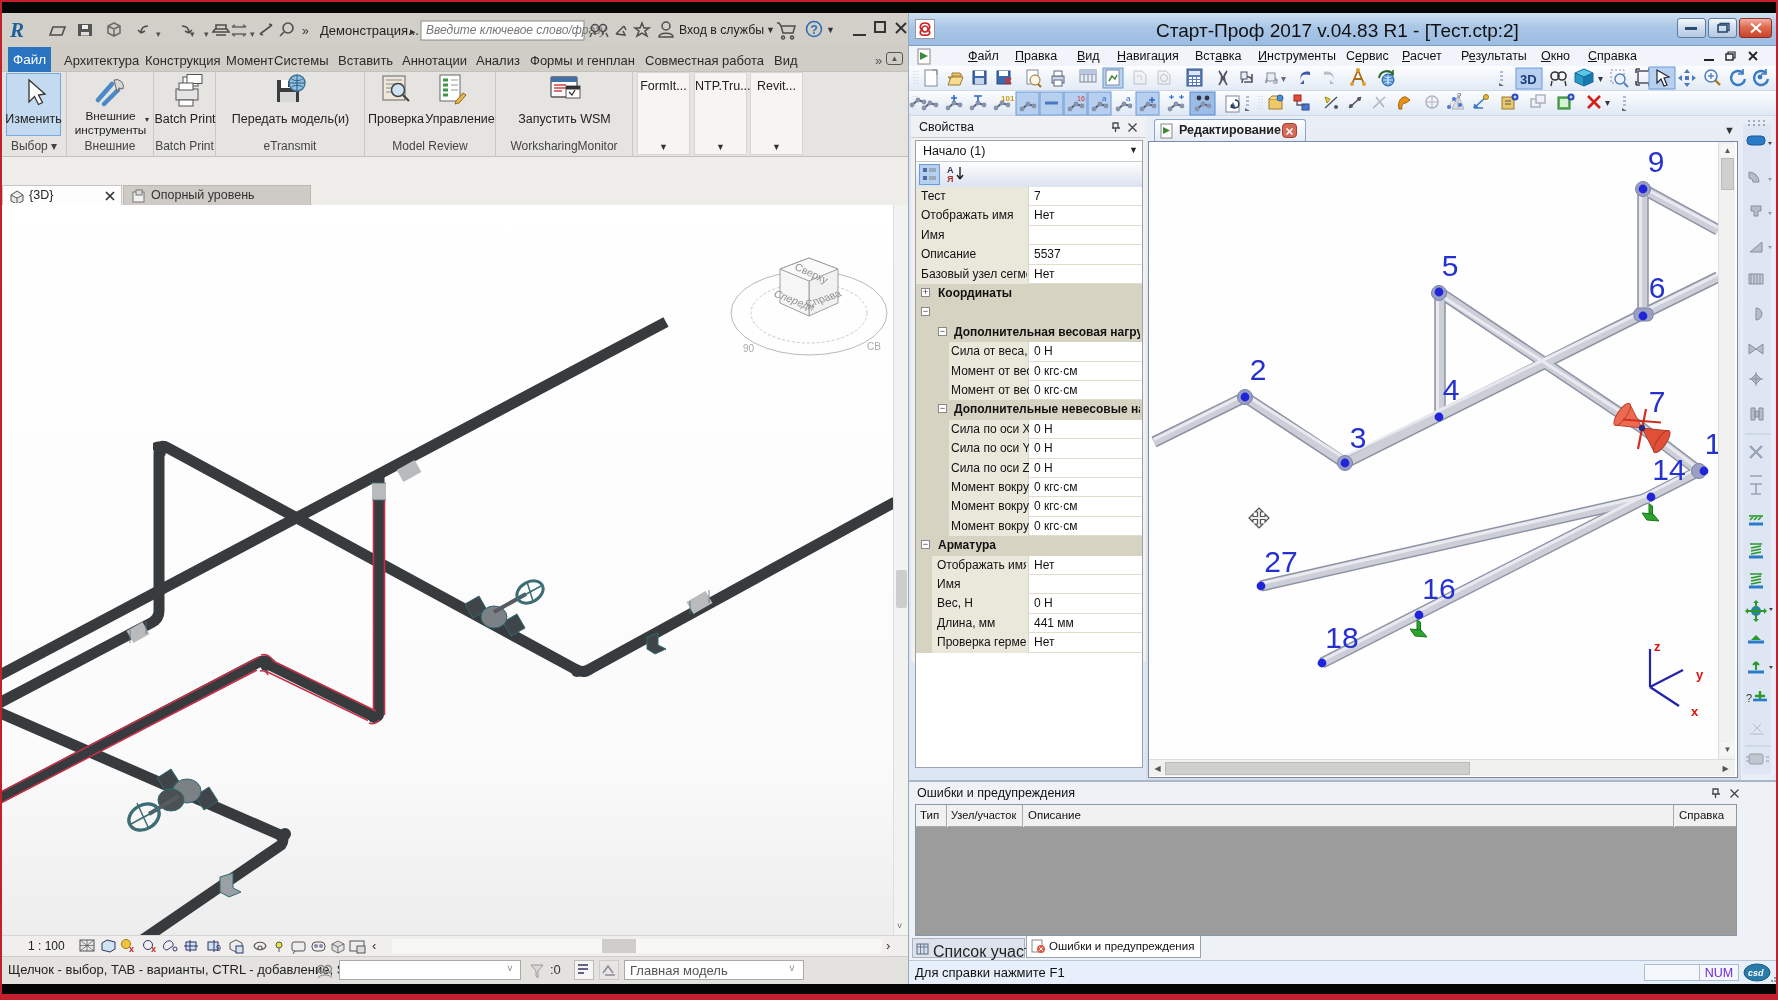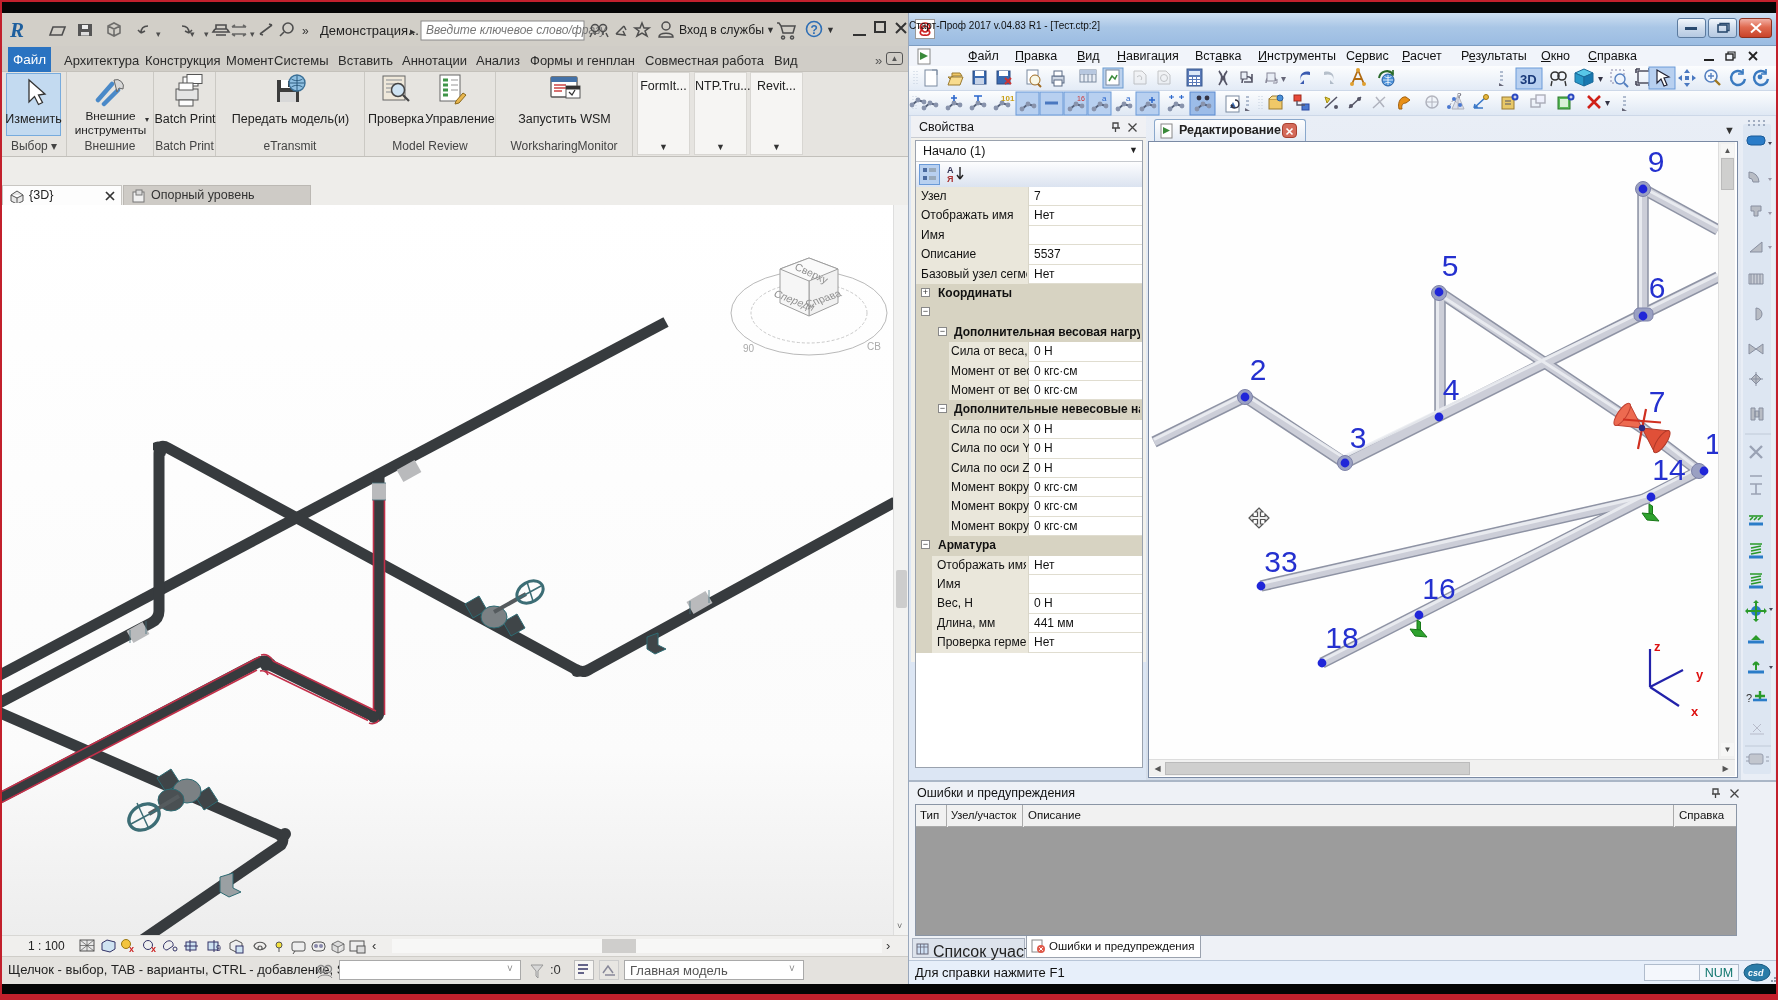--- a/index.html
+++ b/index.html
@@ -378,21 +378,21 @@
     </div>
   </div>
 
   <div class="abs" id="sp">
     <div class="abs" id="sp-title">
       <div class="abs" style="left:6px;top:6px;width:20px;height:20px;background:#fff;border:1px solid #999">
         <svg width="18" height="18">
             <path d="M9 3 C4 3 3 8 6 10 C3 12 4 16 9 15 C14 16 15 12 12 10 C15 8 14 3 9 3 M9 6 a3 3 0 1 0 .1 0" stroke="#c22" fill="none" stroke-width="1.6"></path>
           </svg>
       </div>
-      <div class="abs" style="left:0;top:7px;width:857px;font-size:10px;color:#111">Старт-Проф 2017 v.04.83 R1 - [Тест.ctp:2]</div>
+      <div class="abs" style="left:0;top:7px;width:857px;text-align:center;font-size:19px;color:#111">Старт-Проф 2017 v.04.83 R1 - [Тест.ctp:2]</div>
       <div class="abs" style="left:768px;top:5px;width:29px;height:20px;background:linear-gradient(#f4f8fc,#cfdcec 50%,#b5c9e2);border:1px solid #5c7b9f;border-radius:3px"></div>
       <div class="abs" style="left:799px;top:5px;width:29px;height:20px;background:linear-gradient(#f4f8fc,#cfdcec 50%,#b5c9e2);border:1px solid #5c7b9f;border-radius:3px"></div>
       <div class="abs" style="left:830px;top:5px;width:33px;height:20px;background:linear-gradient(#f2b0a4,#e06a50 45%,#c8432a);border:1px solid #8a3020;border-radius:3px"></div>
       <div class="abs" style="left:776px;top:8px;width:12px;height:9px;border-bottom:3px solid #2a4a6e"></div>
       <svg class="abs" style="left:806px;top:9px" width="15" height="12">
           <rect x="3" y="3" width="9" height="7" fill="none" stroke="#2a4a6e" stroke-width="1.6"></rect>
           <path d="M5 3 v-1.5 h9 v7 h-2" stroke="#2a4a6e" fill="none" stroke-width="1.4"></path>
         </svg>
       <svg class="abs" style="left:840px;top:9px" width="14" height="12">
           <path d="M2 1.5 L12 10.5 M12 1.5 L2 10.5" stroke="#fff" stroke-width="2"></path>
@@ -733,21 +733,21 @@
           </div>
           <svg class="abs" style="left:30px;top:2px" width="22" height="21">
               <text x="1" y="9" font-size="9" font-weight="bold" fill="#335">А</text>
               <text x="1" y="18" font-size="9" font-weight="bold" fill="#a33">Я</text>
               <path d="M14 3 v12 M14 15 l-3 -4 M14 15 l3 -4" stroke="#222" stroke-width="1.4" fill="none"></path>
             </svg>
         </div>
         <div class="abs" id="pgrid" style="left:0;top:46px;width:226px;height:592px;font-size:12px;color:#111">
 <div class="abs" style="left:0;top:0px;width:226px;height:19px;background:#fff;border-bottom:1px solid #e0ddd0">
               <div class="abs" style="left:0px;top:0;width:113px;height:19px;border-right:1px solid #d9d6c9;background:#eae7db"></div>
-              <span class="abs" style="left:5px;top:2px;white-space:nowrap;overflow:hidden;width:106px;display:inline-block">Узел</span>
+              <span class="abs" style="left:5px;top:2px;white-space:nowrap;overflow:hidden;width:106px;display:inline-block">Тест</span>
               <span class="abs" style="left:118px;top:2px">7</span>
             </div>
 <div class="abs" style="left:0;top:19px;width:226px;height:20px;background:#fff;border-bottom:1px solid #e0ddd0">
               <div class="abs" style="left:0px;top:0;width:113px;height:20px;border-right:1px solid #d9d6c9;background:#eae7db"></div>
               <span class="abs" style="left:5px;top:2px;white-space:nowrap;overflow:hidden;width:106px;display:inline-block">Отображать имя</span>
               <span class="abs" style="left:118px;top:2px">Нет</span>
             </div>
 <div class="abs" style="left:0;top:39px;width:226px;height:19px;background:#fff;border-bottom:1px solid #e0ddd0">
               <div class="abs" style="left:0px;top:0;width:113px;height:19px;border-right:1px solid #d9d6c9;background:#eae7db"></div>
               <span class="abs" style="left:5px;top:2px;white-space:nowrap;overflow:hidden;width:106px;display:inline-block">Имя</span>
@@ -975,21 +975,21 @@
 </svg>
 <div class="abs nl" style="left:506px;top:19px">9</div>
 <div class="abs nl" style="left:300px;top:123px">5</div>
 <div class="abs nl" style="left:507px;top:145px">6</div>
 <div class="abs nl" style="left:108px;top:227px">2</div>
 <div class="abs nl" style="left:301px;top:247px">4</div>
 <div class="abs nl" style="left:208px;top:295px">3</div>
 <div class="abs nl" style="left:507px;top:259px">7</div>
 <div class="abs nl" style="left:563px;top:301px">1</div>
 <div class="abs nl" style="left:519px;top:327px">14</div>
-<div class="abs nl" style="left:131px;top:419px">33</div>
+<div class="abs nl" style="left:131px;top:419px">27</div>
 <div class="abs nl" style="left:289px;top:446px">16</div>
 <div class="abs nl" style="left:192px;top:495px">18</div>
 </div>
         <div class="abs" style="left:569px;top:0px;width:17px;height:617px;background:#f1f1f0;border-left:1px solid #ddd">
           <div class="abs" style="left:2px;top:2px;width:13px;height:13px;background:#f6f6f5;text-align:center;font-size:8px;color:#555;line-height:13px">▲</div>
           <div class="abs" style="left:2px;top:16px;width:13px;height:32px;background:#cfcfce;border:1px solid #bbb"></div>
           <div class="abs" style="left:2px;top:601px;width:13px;height:13px;background:#f6f6f5;text-align:center;font-size:8px;color:#555;line-height:13px">▼</div>
         </div>
         <div class="abs" style="left:0px;top:617px;width:586px;height:17px;background:#f1f1f0;border-top:1px solid #ddd">
           <div class="abs" style="left:2px;top:2px;width:13px;height:13px;text-align:center;font-size:8px;color:#555;line-height:13px">◀</div>
@@ -1100,21 +1100,21 @@
             <rect x="1" y="1" width="10" height="12" fill="#fff" stroke="#888"></rect>
             <circle cx="10" cy="10" r="4" fill="#e05a4a"></circle>
             <path d="M8.2 8.2 l3.6 3.6 M11.8 8.2 l-3.6 3.6" stroke="#fff" stroke-width="1"></path>
           </svg>
         <span class="abs" style="left:22px;top:4px;white-space:nowrap;font-size:11.5px">Ошибки и предупреждения</span>
       </div>
     </div>
     <div class="abs" id="sp-status">
       <span class="abs" style="left:6px;top:4px;color:#111">Для справки нажмите F1</span>
       <div class="abs" style="left:735px;top:3px;width:55px;height:17px;background:#f4f7fc;border:1px solid #b0bccc;border-right:none"></div>
-      <div class="abs" style="left:790px;top:3px;width:40px;height:17px;background:#f4f7fc;border:1px solid #b0bccc;color:#0f766e;text-align:center;line-height:16px;font-size:12.5px">NUM</div>
+      <div class="abs" style="left:790px;top:3px;width:40px;height:17px;background:#f4f7fc;border:1px solid #b0bccc;color:#6d28d9;text-align:center;line-height:16px;font-size:12.5px">NUM</div>
       <svg class="abs" style="left:834px;top:2px" width="28" height="19">
           <ellipse cx="14" cy="9.5" rx="13" ry="8.5" fill="#2a7ca8" stroke="#1a5a80"></ellipse>
           <text x="5" y="13" font-size="9" font-weight="bold" fill="#fff" font-style="italic">csd</text>
         </svg>
       <div class="abs" style="left:862px;top:16px;width:5px;height:5px;border-right:2px dotted #8a98aa;border-bottom:2px dotted #8a98aa"></div>
     </div>
   </div>
 </div>
 
 </body></html>

